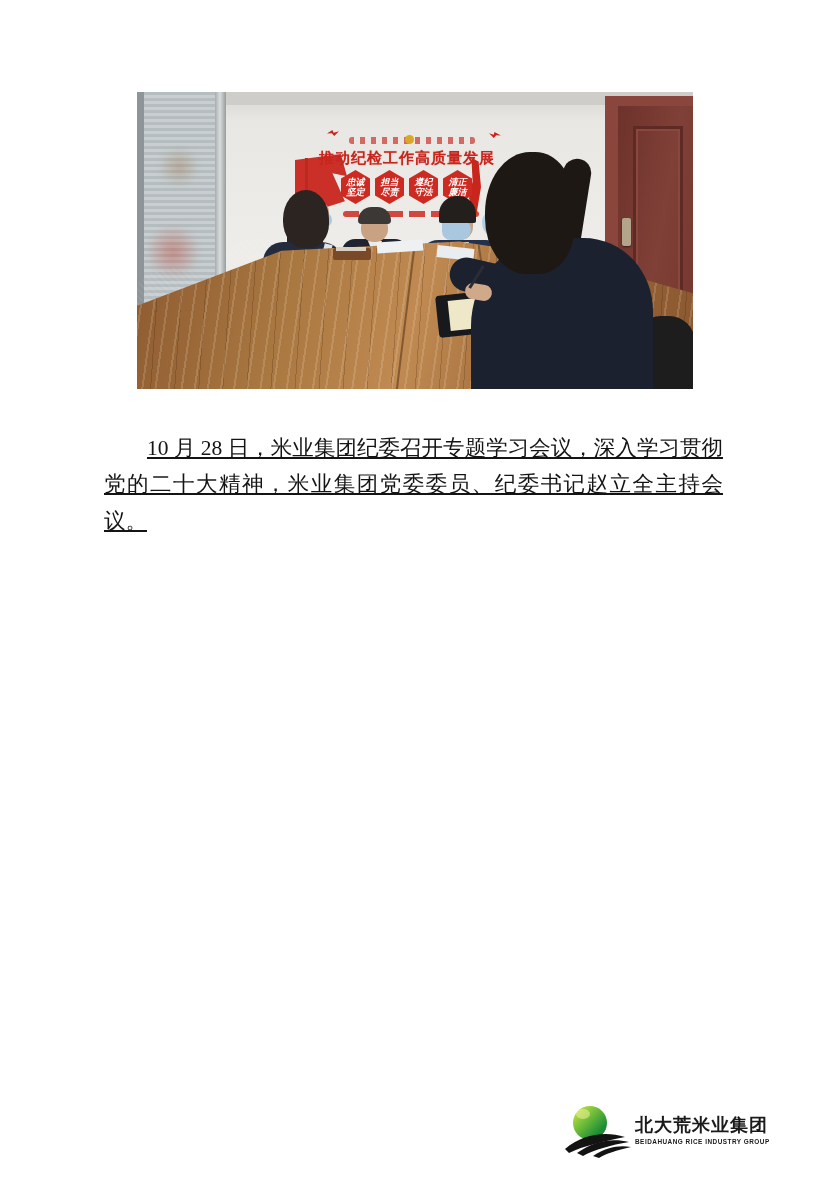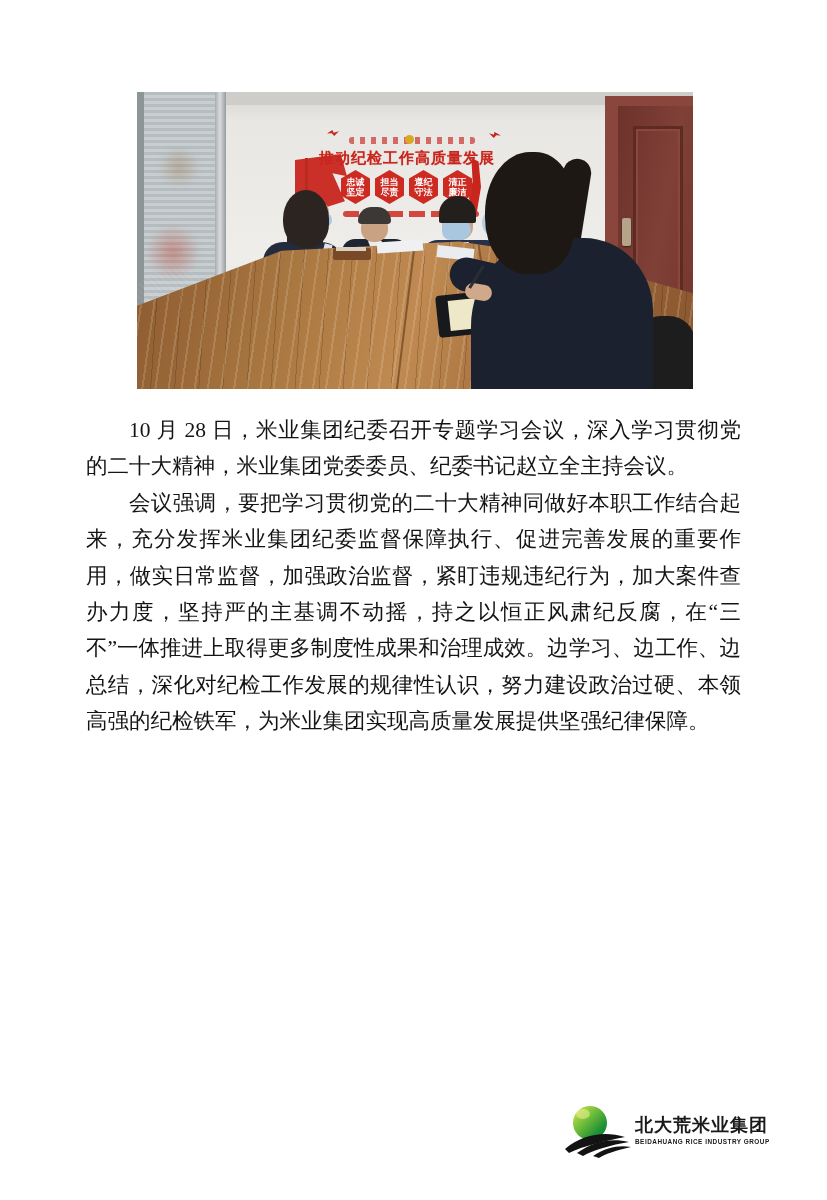--- a/index.html
+++ b/index.html
@@ -48,21 +48,21 @@
     left:150px; top:57px; width:240px; text-align:center;
     color:#c8251d; font-weight:bold; font-size:15px; letter-spacing:1px;
     font-family:"Liberation Sans","DejaVu Sans",sans-serif;
     text-shadow:0 0 1px rgba(200,37,29,.4);
   }
   .flag { left:158px; top:62px; width:52px; height:74px; background:#c8251d;
     clip-path:polygon(0 8%,88% 0,100% 30%,72% 26%,96% 64%,14% 82%,0 100%); opacity:.95; }
   .flag-pole { left:168px; top:66px; width:3px; height:138px; background:#b92a20; }
   .ribbon-r { left:332px; top:66px; width:12px; height:58px; background:#c8251d;
     clip-path:polygon(20% 0,80% 6%,100% 50%,60% 100%,0 70%,30% 40%); }
-  .hex-row { left:204px; top:78px; width:140px; display:flex; gap:5px; }
+  .hex-row { left:204px; top:78px; width:140px; display:flex; gap:5px;font-style:italic; }
   .hex {
     width:29px; height:34px; background:#cd2a22;
     clip-path:polygon(50% 0,100% 25%,100% 75%,50% 100%,0 75%,0 25%);
     color:#fff; display:flex; flex-direction:column; align-items:center; justify-content:center;
     font-size:9px; line-height:1.15; font-weight:bold;
     font-family:"Liberation Sans","DejaVu Sans",sans-serif;
   }
   .pill-row { left:206px; top:119px; width:136px; height:6px; border-radius:3px;
     background:repeating-linear-gradient(90deg,#cd2a22 0 16px,rgba(0,0,0,0) 16px 22px); opacity:.85; }
   
@@ -135,21 +135,21 @@
     border-radius:45% 38% 0 0 / 58% 48% 0 0; }
   .p4-arm { left:312px; top:172px; width:92px; height:34px; background:#1c2130; border-radius:18px; transform:rotate(13deg); }
   .p4-hand { left:328px; top:192px; width:27px; height:16px; background:#cfa98a; border-radius:8px; transform:rotate(10deg); }
   .p4-pen { left:338px; top:172px; width:3px; height:26px; background:#2a2d33; transform:rotate(32deg); }
   
   .article {
     position:absolute; left:86px; top:412px; width:655px;
     font-size:21.5px; line-height:36.4px; color:#141414;
     text-align:justify;
   }
-  .article p { text-indent:2em; margin:0; }
+  .article p { text-indent:2em; margin:18px;text-decoration:underline; }
   
   .logo { position:absolute; left:563px; top:1101px; width:210px; height:58px; }
 </style>
 </head>
 <body>
 
 <div class="page">
 
 
   <div class="photo" aria-label="米业集团纪委专题学习会议现场照片">
@@ -242,21 +242,20 @@
     <div class="abs p4-hand"></div>
     <div class="abs p4-pen"></div>
     <div class="abs p4-face"></div>
     <div class="abs p4-mask"></div>
     <div class="abs p4-earloop"></div>
     <div class="abs p4-hair"></div>
   </div>
 
   <div class="article">
     <p>10 月 28 日，米业集团纪委召开专题学习会议，深入学习贯彻党的二十大精神，米业集团党委委员、纪委书记赵立全主持会议。</p>
-    <p>会议强调，要把学习贯彻党的二十大精神同做好本职工作结合起来，充分发挥米业集团纪委监督保障执行、促进完善发展的重要作用，做实日常监督，加强政治监督，紧盯违规违纪行为，加大案件查办力度，坚持严的主基调不动摇，持之以恒正风肃纪反腐，在“三不”一体推进上取得更多制度性成果和治理成效。边学习、边工作、边总结，深化对纪检工作发展的规律性认识，努力建设政治过硬、本领高强的纪检铁军，为米业集团实现高质量发展提供坚强纪律保障。</p>
   </div>
 
   <div class="logo">
     <svg width="210" height="58" viewBox="0 0 210 58">
       <defs>
         <linearGradient id="sphereGrad" x1="0" y1="0" x2="1" y2="1">
           <stop offset="0" stop-color="#dce84c"></stop>
           <stop offset="0.35" stop-color="#7ec43c"></stop>
           <stop offset="0.75" stop-color="#1e9035"></stop>
           <stop offset="1" stop-color="#147a2d"></stop>

